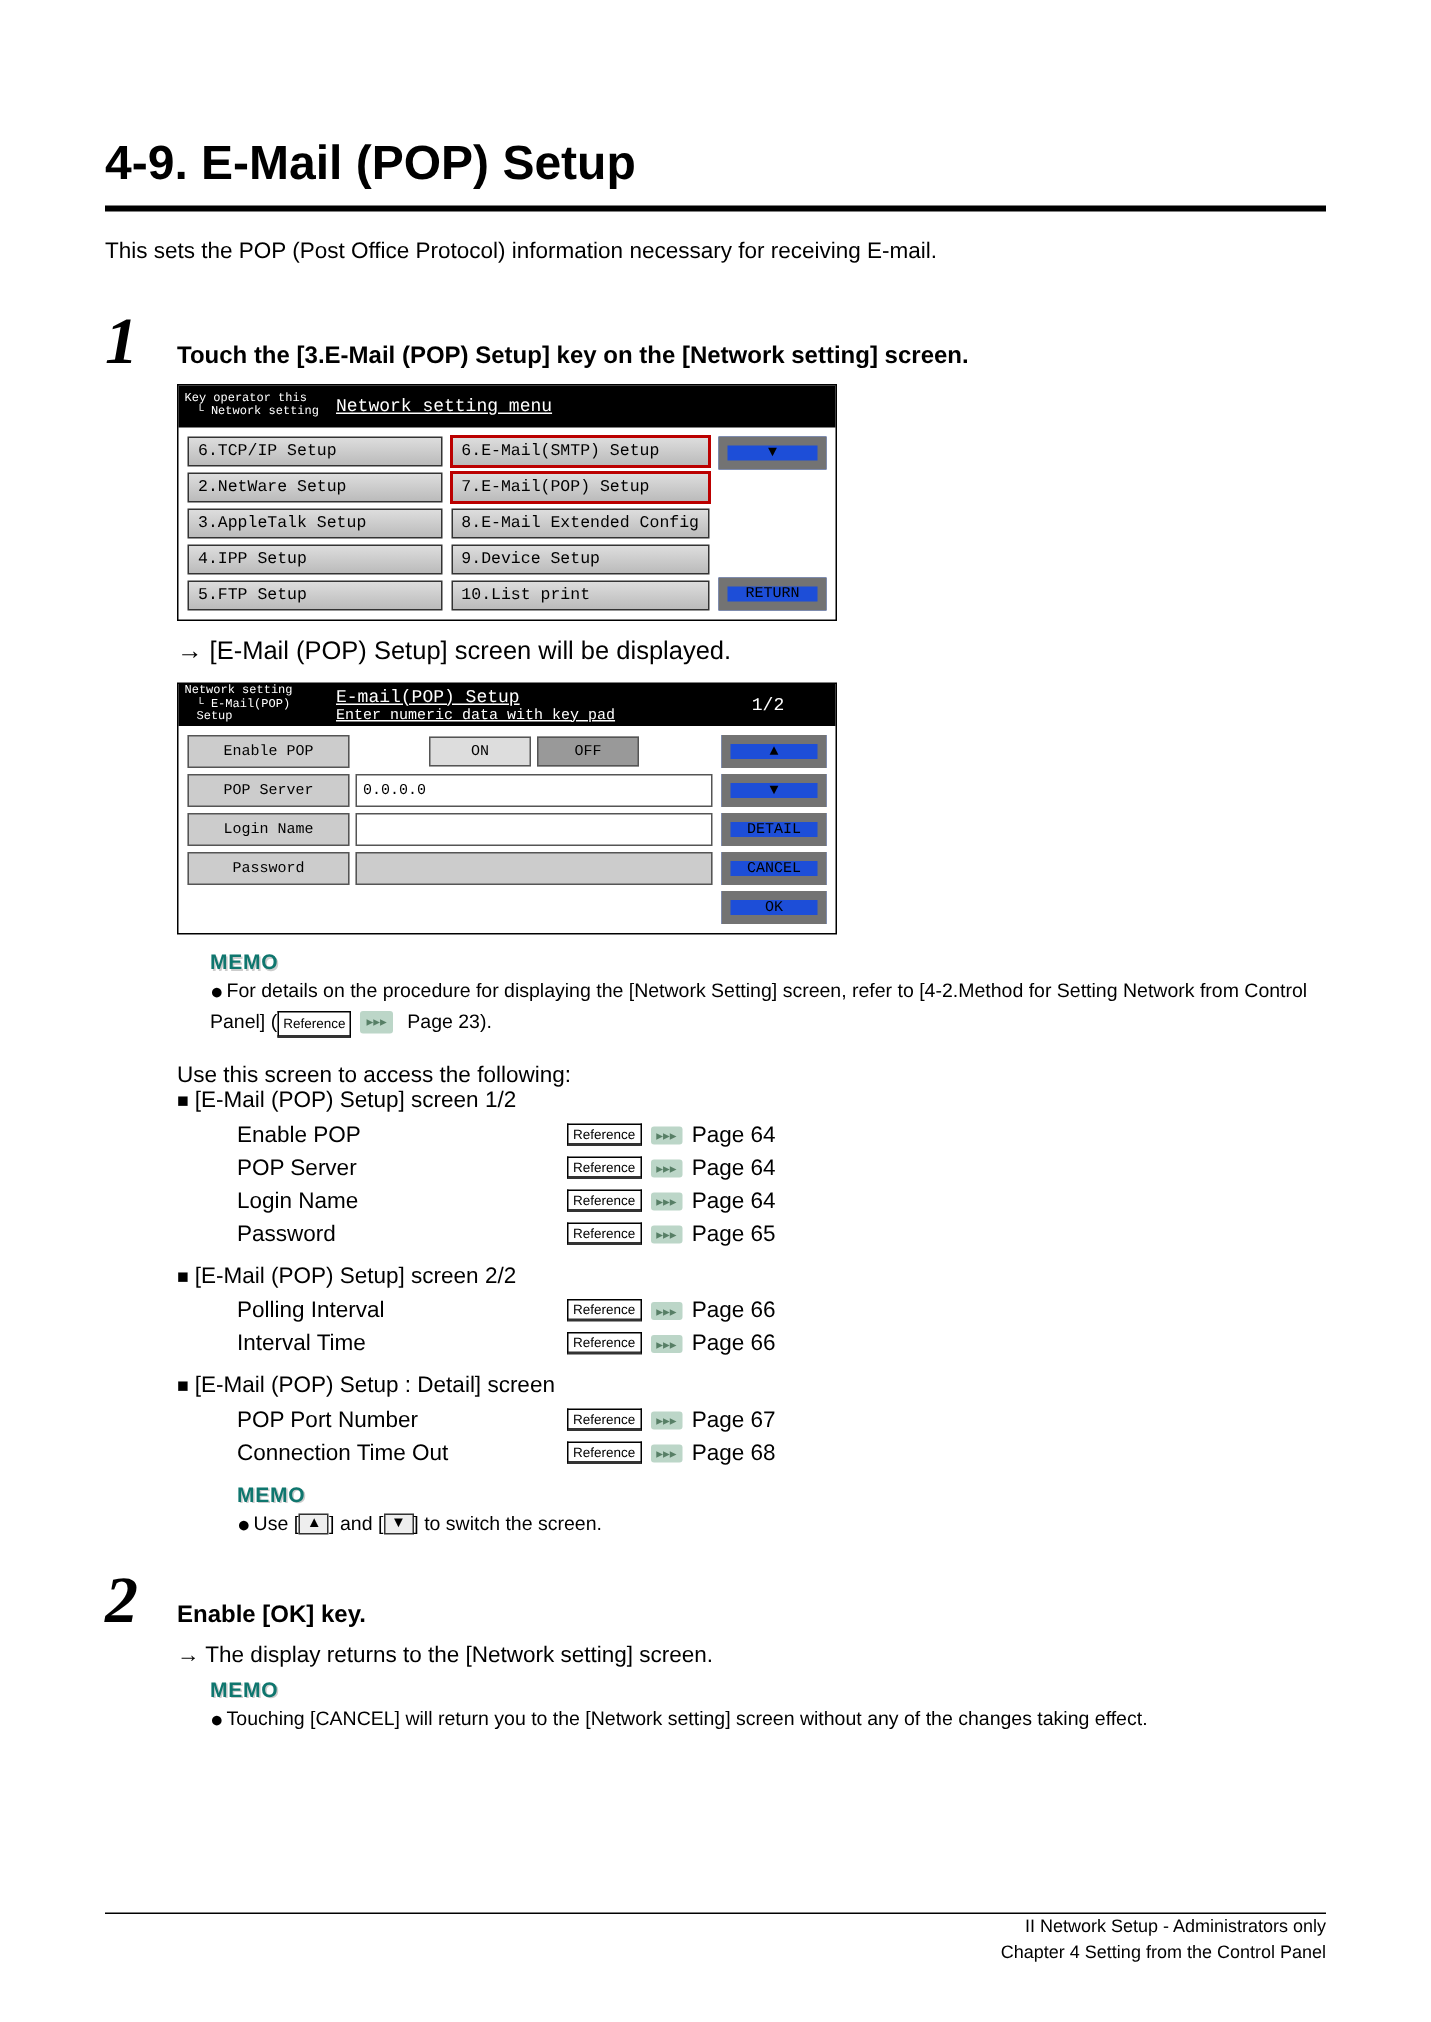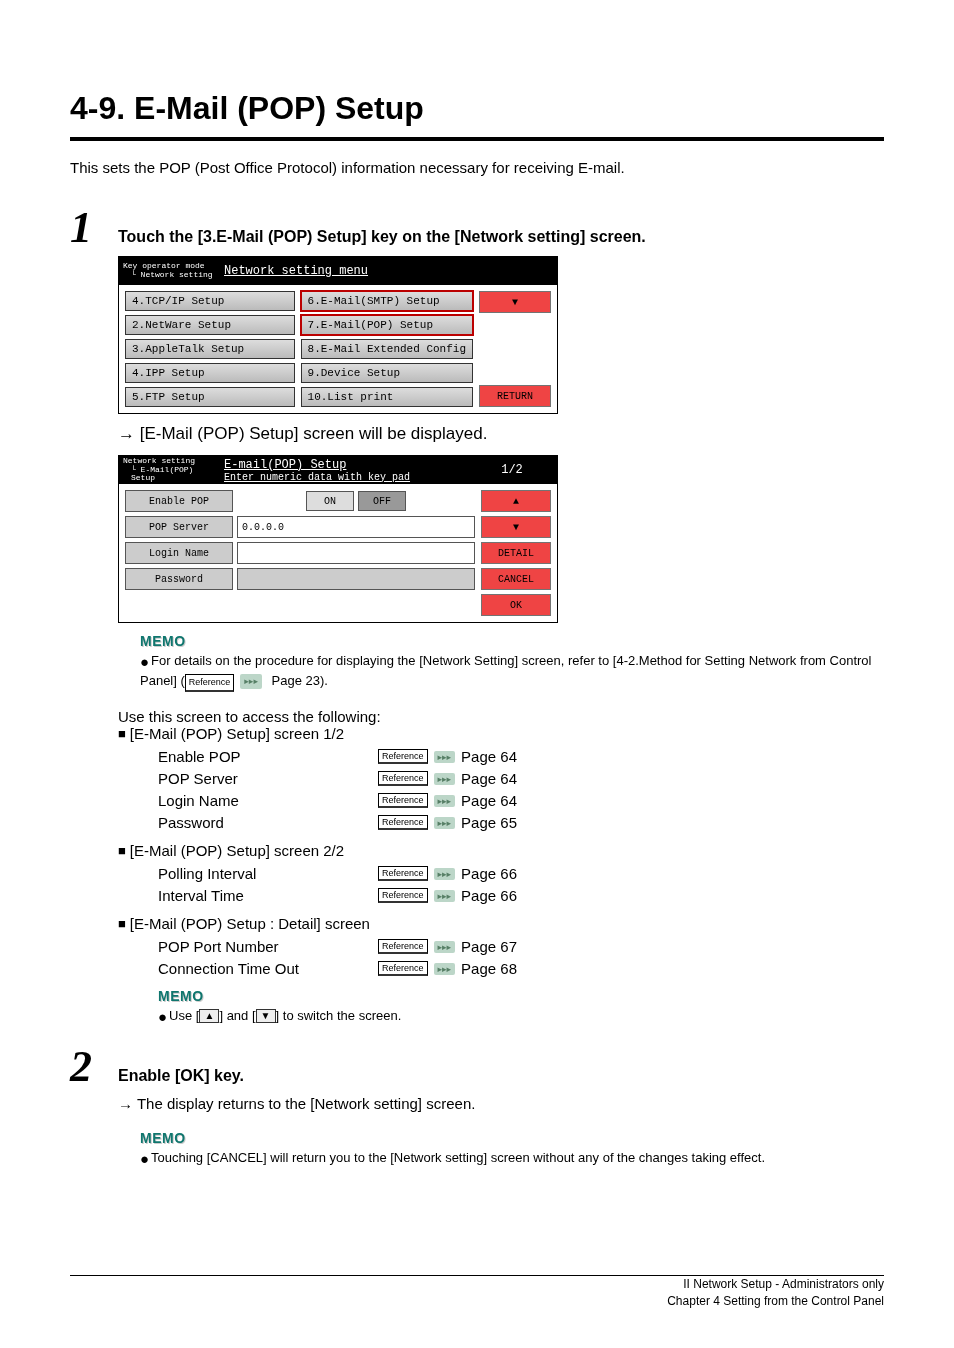--- a/index.html
+++ b/index.html
@@ -104,23 +104,23 @@
     outline: 2px solid #b00;
     outline-offset: -1px;
   }
   .panel-sidecol {
     width: 72px;
     display: flex;
     flex-direction: column;
     justify-content: space-between;
   }
   .panel-side-btn {
-    border: 1px solid #737373;
+    border: 6px solid #737373;
     height: 22px;
-    background: #ef4444;
+    background: #1d4ed8;
     display: flex;
     align-items: center;
     justify-content: center;
     font-size: 10px;
   }
 
   
   .arrow-line {
     margin-left: 48px;
     font-size: 17px;
@@ -167,21 +167,21 @@
     font-size: 10px;
   }
   .pop-onoff {
     display: flex;
     gap: 4px;
     flex: 1;
     justify-content: center;
   }
   .pop-onoff-btn {
     border: 1px solid #555;
-    width: 48px;
+    width: 68px;
     height: 20px;
     display: flex;
     align-items: center;
     justify-content: center;
     font-size: 10px;
     background: #ddd;
   }
   .pop-onoff-btn.sel {
     background: #999;
   }
@@ -281,21 +281,21 @@
     align-items: center;
     justify-content: center;
     vertical-align: middle;
     font-size: 10px;
   }
 
   .step2-return {
     margin-left: 48px;
     font-size: 15px;
     margin-top: 6px;
-    margin-bottom: 18px;
+    margin-bottom: 6px;
   }
 
   
   .pagefoot-rule {
     position: absolute;
     bottom: 72px;
     left: 70px;
     right: 70px;
     border-top: 1px solid #000;
   }
@@ -333,28 +333,28 @@
 
 <div class="step">
   <div class="step-num">1</div>
   <div class="step-text">Touch the [3.E-Mail (POP) Setup] key on the [Network setting] screen.</div>
 </div>
 
 <div class="panel-wrap">
   <div class="panel">
     <div class="panel-header">
       <div class="panel-header-left">
-        <div>Key operator mode</div>
+        <div>Key operator this</div>
         <div style="padding-left:8px;">└ <span>Network setting</span></div>
       </div>
       <div class="panel-header-center">Network setting menu</div>
     </div>
     <div class="panel-body">
       <div class="panel-col">
-        <div class="panel-btn">4.TCP/IP Setup</div>
+        <div class="panel-btn">6.TCP/IP Setup</div>
         <div class="panel-btn">2.NetWare Setup</div>
         <div class="panel-btn">3.AppleTalk Setup</div>
         <div class="panel-btn">4.IPP Setup</div>
         <div class="panel-btn">5.FTP Setup</div>
       </div>
       <div class="panel-col">
         <div class="panel-btn highlight">6.E-Mail(SMTP) Setup</div>
         <div class="panel-btn highlight">7.E-Mail(POP) Setup</div>
         <div class="panel-btn">8.E-Mail Extended Config</div>
         <div class="panel-btn">9.Device Setup</div>

